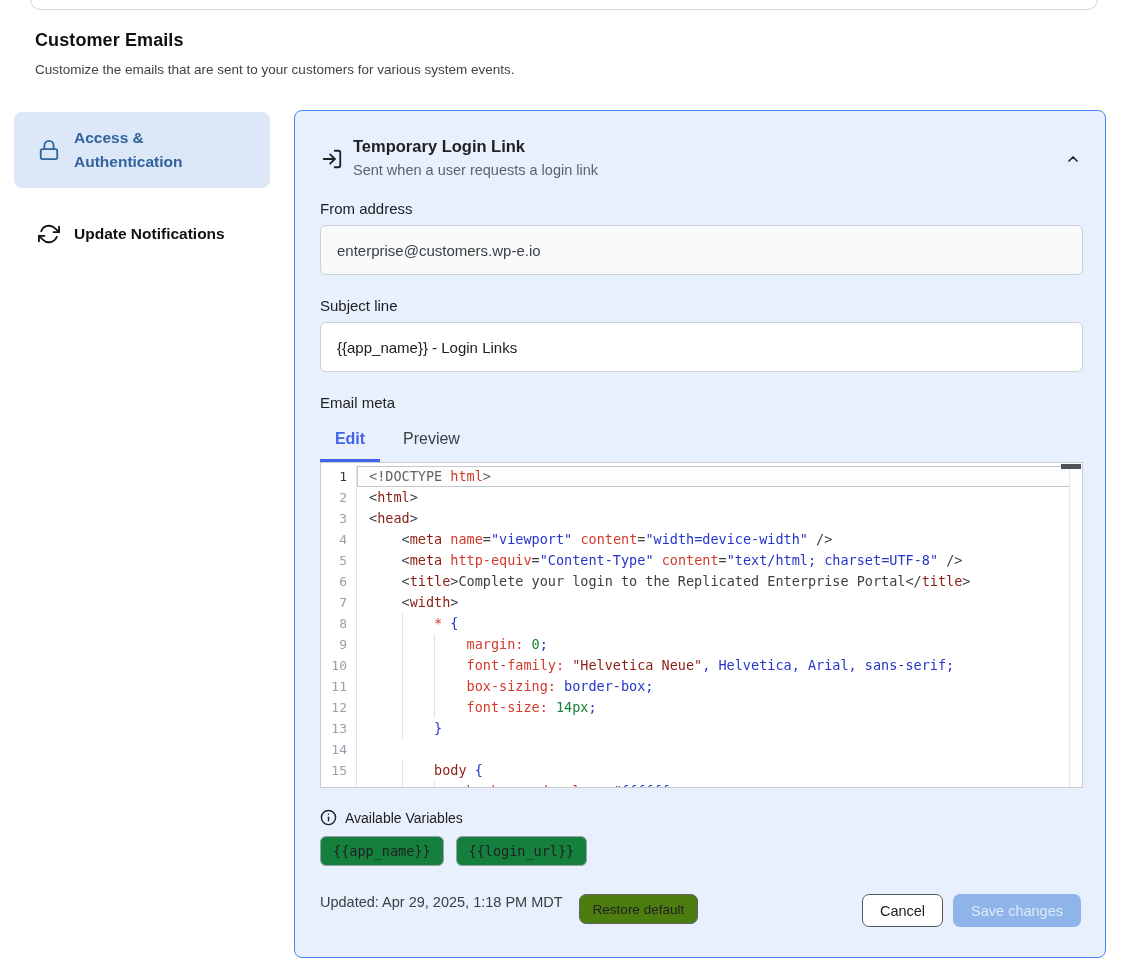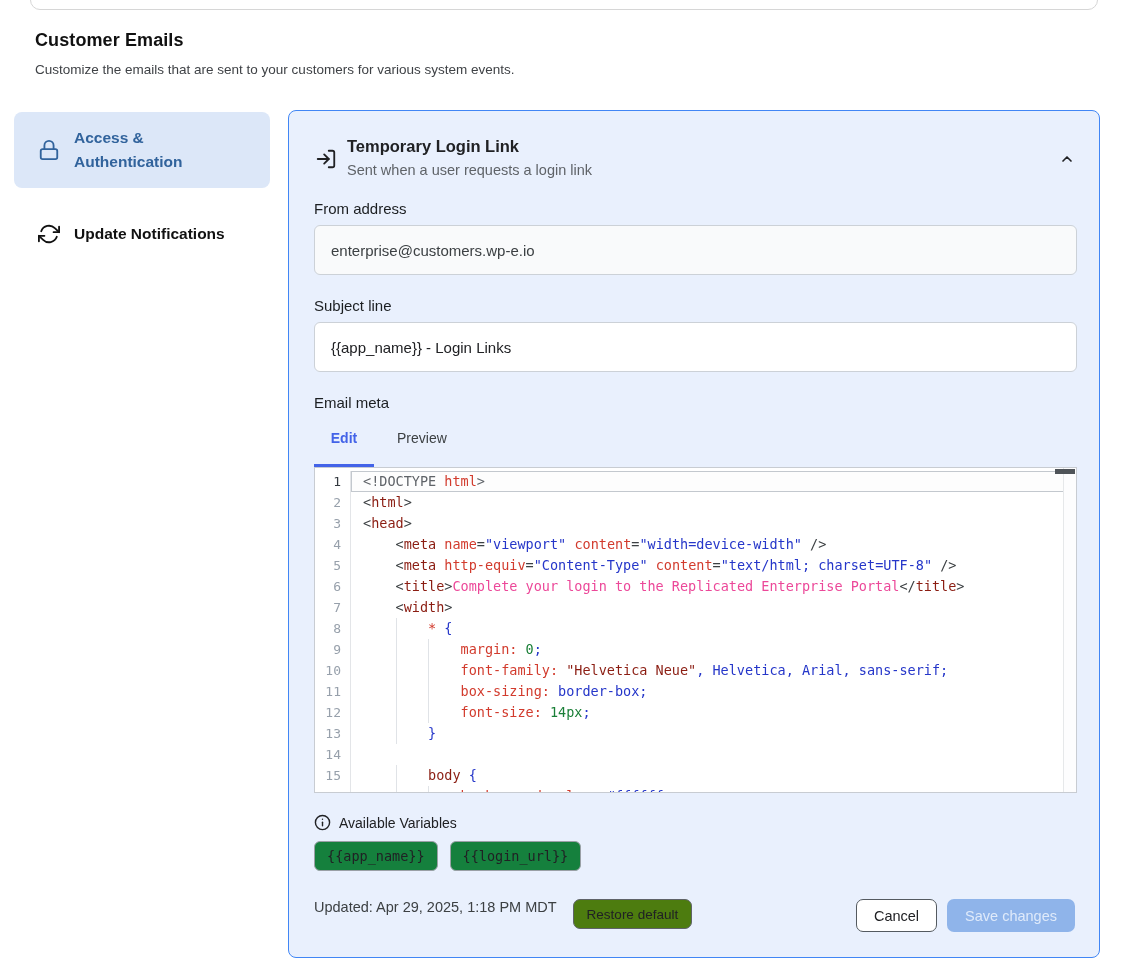--- a/index.html
+++ b/index.html
@@ -20,41 +20,41 @@
   .side-item { display:flex; align-items:center; gap:14px; padding:14px 14px 14px 24px;
     border-radius:8px; cursor:pointer; }
   .side-item.active { background:var(--sidebar_active_bg,#dce7f8); }
   .side-item.active .side-label, .side-item.active .sicon { color:var(--sidebar_active_text,#31639c); }
   .side-item + .side-item { margin-top:20px; }
   .side-label { font-size:15.5px; font-weight:600; line-height:1.55; color:#111; }
   .sicon { width:22px; height:22px; flex-shrink:0; color:#111; display:flex; align-items:center; }
   .sicon svg { width:22px; height:22px; }
 
   
-  .panel { position:absolute; left:288px; top:110px; width:812px; height:848px;
+  .panel { position:absolute; left:294px; top:110px; width:812px; height:848px;
     background:var(--panel_bg,#e9f0fd); border:1px solid var(--accent,#4186f5);
     border-radius:8px; padding:24px 24px 0 25px; }
 
   .panel-header { display:flex; align-items:flex-start; margin-top:2px; }
   .ph-icon { width:22px; height:22px; color:#202124; margin:11px 10px 0 1px; flex-shrink:0; }
   .ph-icon svg { width:22px; height:22px; }
   .ph-title { font-size:16.5px; font-weight:700; color:#202124; }
   .ph-sub { margin-top:6px; font-size:14.5px; color:#5f6368; }
   .collapse { margin-left:auto; margin-top:14px; background:none; border:none; cursor:pointer; color:#202124; }
   .collapse svg { width:16px; height:16px; }
 
   .flabel { display:block; font-size:15px; color:#1b1e21; margin-top:22px; }
   .inp { display:block; width:763px; height:50px; margin-top:8px; border:1px solid #ccd1d7;
     border-radius:6px; background:#fff; font-size:15px; color:#202124; padding:0 16px;
     font-family:"Liberation Sans","DejaVu Sans",sans-serif; }
   .inp.from { background:#f9fafb; color:#3c4043; height:50px; }
 
   
   .tabs { display:flex; margin-top:10px; }
-  .tab { font-size:14px; color:#3c4043; padding:9px 0 18px; text-align:center; cursor:pointer; }
+  .tab { font-size:16px; color:#3c4043; padding:9px 0 11px; text-align:center; cursor:pointer; }
   .tab.active { width:60px; color:var(--tab_active,#4363e8); font-weight:600;
     border-bottom:3px solid var(--tab_active,#4363e8); }
   .tab.t2 { margin-left:23px; padding-bottom:14px; }
 
   
   .editor { position:relative; width:763px; height:326px; background:#fff;
     border:1px solid #c8ccd2; overflow:hidden;
     font-family:"DejaVu Sans Mono","Liberation Mono",monospace; font-size:13.5px; line-height:21px; }
   .code-lines { padding-top:3px; }
   .cm-line { display:flex; height:21px; white-space:pre; }
@@ -63,21 +63,21 @@
   .cm-line.active .cm-gutter { color:#343a40; }
   .cm-code { flex:1; padding-left:12px; }
   .cm-line.active .cm-code { box-shadow:inset 0 0 0 1px #c3c8ce; background:#fdfdfd; }
   .ind { display:inline-block; width:4ch; }
   .ind.ig { border-left:1px solid #e0e3e7; }
   .tk-m { color:var(--code_meta,#5f6368); }
   .tk-t { color:var(--code_tag,#8b1d12); }
   .tk-a { color:var(--code_attr,#d23b2d); }
   .tk-s { color:var(--code_value,#2536c9); }
   .tk-k { color:#3c4043; }
-  .tk-x { color:#ec4899; }
+  .tk-x { color:#404040; }
   .tk-n { color:var(--code_number,#1a7f37); }
   .vtrack { position:absolute; top:0; right:0; bottom:0; width:13px; background:#fdfdfe;
     border-left:1px solid #e6e8ea; }
   .hthumb { position:absolute; top:1px; right:1px; width:20px; height:5px; background:#4f5459; }
 
   
   .vars-row { display:flex; align-items:center; gap:8px; margin-top:21px; font-size:14px; color:#202124; }
   .info-icon { width:17px; height:17px; color:#202124; display:flex; }
   .info-icon svg { width:17px; height:17px; }
   .chips { display:flex; gap:12px; margin-top:10px; }

